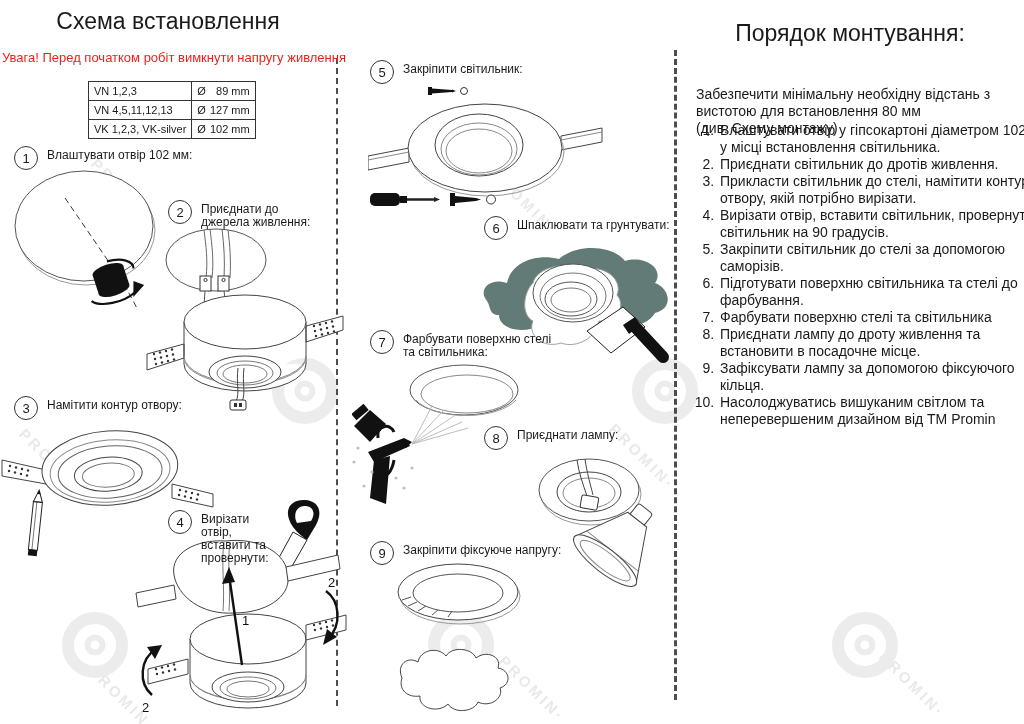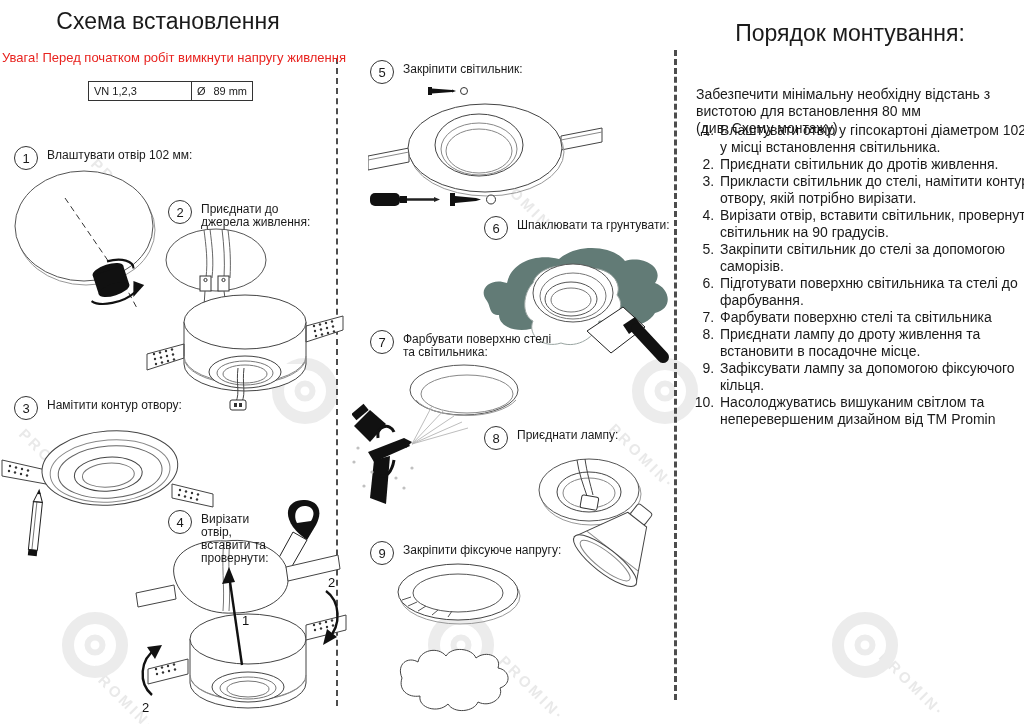--- a/index.html
+++ b/index.html
@@ -63,20 +63,38 @@
   <tbody>
       <tr>
     <td class="model">VN 1,2,3</td>
     <td class="dia">
           <div class="diacell">
             <span>Ø</span>
             <span>89 mm</span>
           </div>
         </td>
   </tr>
+  <tr>
+    <td class="model">VN 4,5,11,12,13</td>
+    <td class="dia">
+          <div class="diacell">
+            <span>Ø</span>
+            <span>127 mm</span>
+          </div>
+        </td>
+  </tr>
+  <tr>
+    <td class="model">VK 1,2,3, VK-silver</td>
+    <td class="dia">
+          <div class="diacell">
+            <span>Ø</span>
+            <span>102 mm</span>
+          </div>
+        </td>
+  </tr>
 </tbody>
   </table>
 
 <div class="step" style="left:14px;top:146px">
   <span class="stepnum">1</span>
   <span class="steplabel" style="max-width:170px">Влаштувати отвір 102 мм:</span>
 </div>
 <div class="step" style="left:168px;top:200px">
   <span class="stepnum">2</span>
   <span class="steplabel" style="max-width:118px">Приєднати до джерела живлення:</span>

